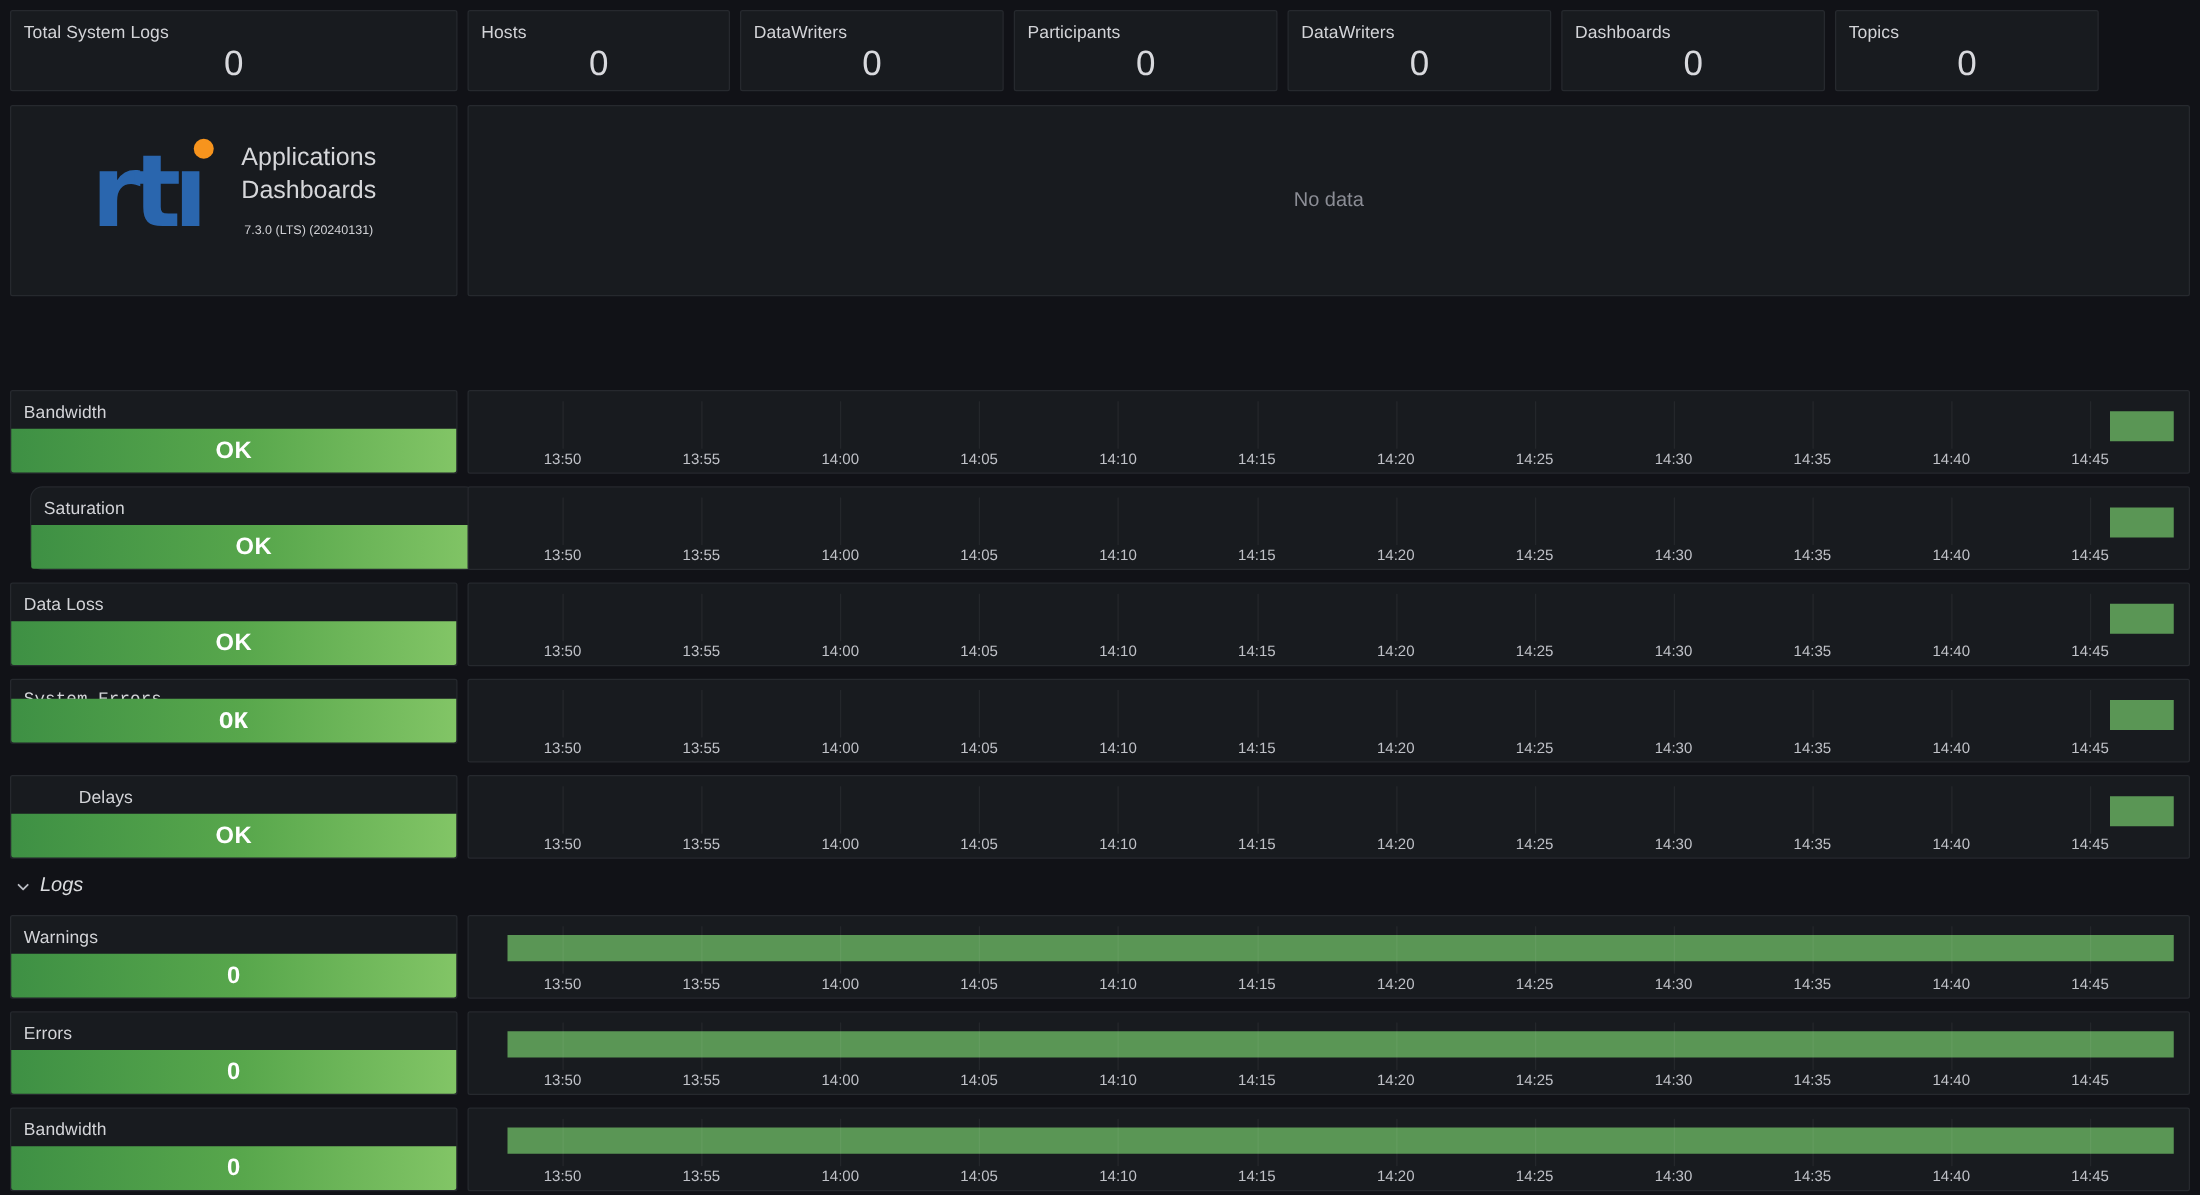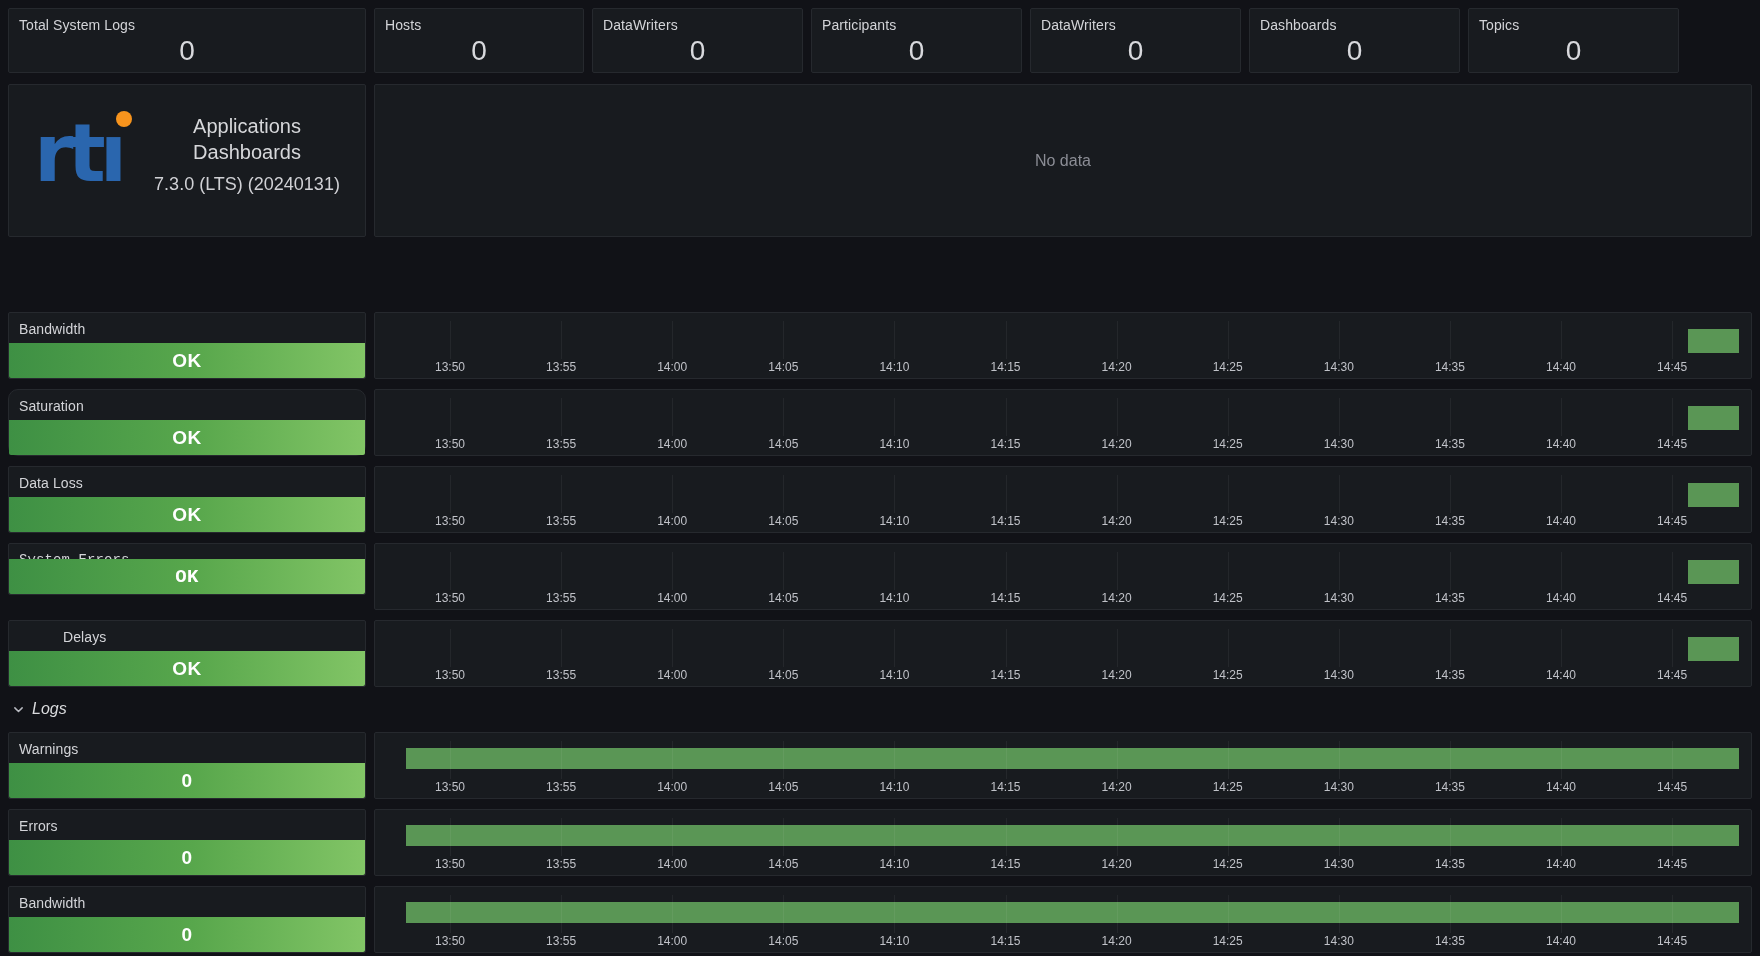--- a/index.html
+++ b/index.html
@@ -21,21 +21,21 @@
   .tl-block{position:absolute;background:#5a9655;}
   
   .logo-wrap{position:absolute;left:0;top:0;right:0;bottom:0;display:flex;align-items:center;justify-content:center;
              gap:18px;padding-bottom:16px;box-sizing:border-box;}
   .rti-logo{position:relative;width:102px;height:78px;flex:0 0 auto;}
   .rti-text{font-family:"DejaVu Sans",sans-serif;font-weight:bold;font-size:80px;line-height:80px;
             letter-spacing:-6px;color:#2a66ae;display:block;}
   .logo-dot{position:absolute;right:4px;top:-3px;width:16px;height:16px;border-radius:50%;background:#f7941d;}
   .brand-text{text-align:center;color:#d6d7da;}
   .brand-title{font-size:20px;line-height:26px;}
-  .brand-version{font-size:18px;line-height:17px;margin-top:11px;color:#d0d1d5;}
+  .brand-version{font-size:10px;line-height:17px;margin-top:11px;color:#d0d1d5;}
   .nodata{position:absolute;left:0;top:0;right:0;bottom:0;display:flex;align-items:center;justify-content:center;
           font-size:16px;color:#8b8d95;}
 </style>
 </head>
 <body>
 
 <div id="screen">
 
   <div id="stats">
       <section class="panel stat-panel" style="left: 8px; top: 8px; width: 358px; height: 65px;">
@@ -129,21 +129,21 @@
           <div class="tick-label" style="left: 963.8px;">14:30</div>
           <div class="gridline" style="left: 1074.9px;"></div>
           <div class="tick-label" style="left: 1074.9px;">14:35</div>
           <div class="gridline" style="left: 1186px;"></div>
           <div class="tick-label" style="left: 1186px;">14:40</div>
           <div class="gridline" style="left: 1297.1px;"></div>
           <div class="tick-label" style="left: 1297.1px;">14:45</div>
         </div>
       </section>
 
-      <section class="panel row-left" style="left: 8px; top: 389px; width: 358px; height: 67px; border-radius: 10px;">
+      <section class="panel row-left" style="left: 24px; top: 389px; width: 358px; height: 67px; border-radius: 10px;">
         <h2 class="panel-title">Saturation</h2>
         <div class="status-bar">
           <span class="status-text">OK</span>
         </div>
       </section>
       <section class="panel row-chart" style="left: 374px; top: 389px; width: 1378px; height: 67px;">
         <div class="chart-plot">
           <div class="tl-block" style="left: 1312.7px; width: 51.1px; top: 16px; height: 24px;"></div>
           <div class="gridline" style="left: 75px;"></div>
           <div class="tick-label" style="left: 75px;">13:50</div>

